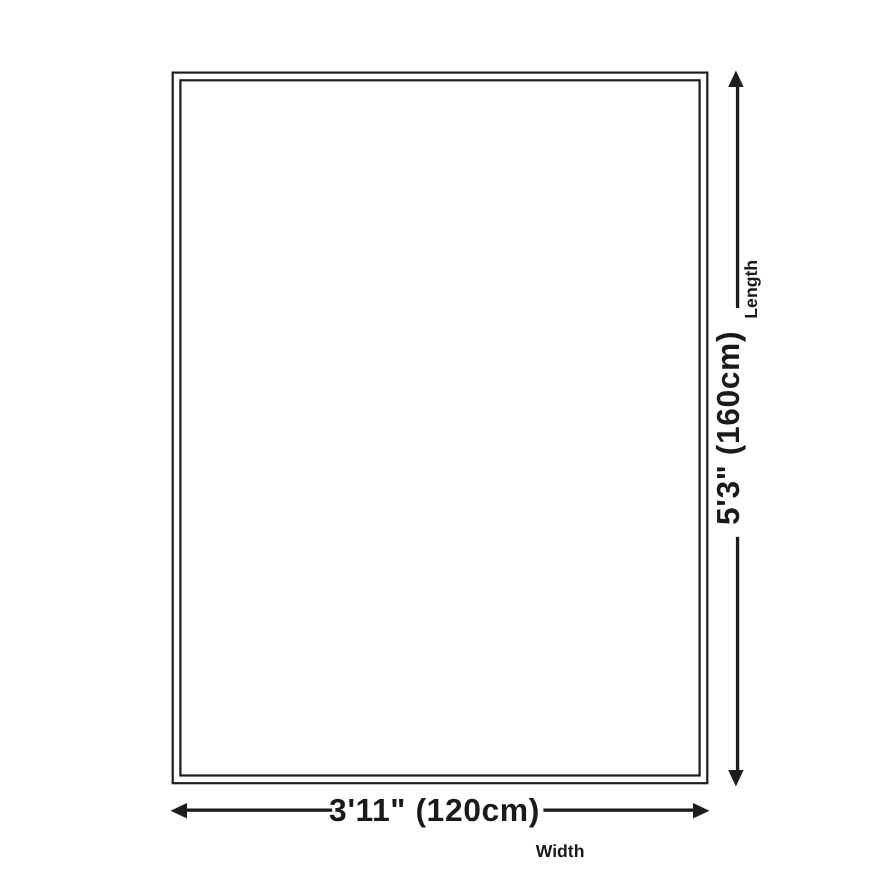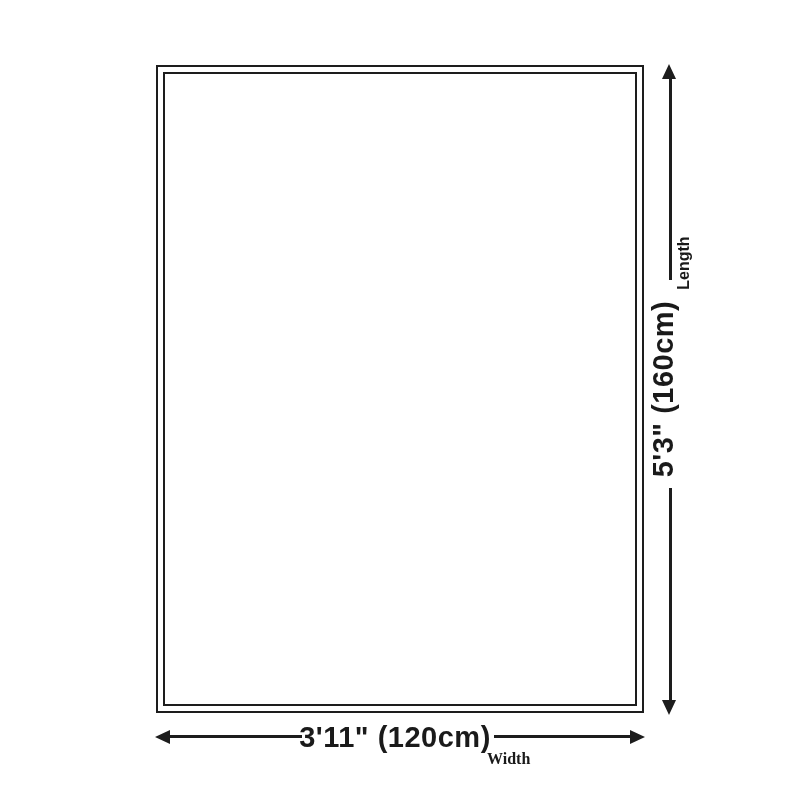--- a/index.html
+++ b/index.html
@@ -110,22 +110,21 @@
   .width-value {
     left: 295px;
     top: 722px;
     width: 200px;
     height: 30px;
     line-height: 30px;
     text-align: center;
   }
   .width-sub {
     left: 487px;
-    top: 750px;
-    font-family: Liberation Serif, serif;
+    top: 766px;
   }
 </style>
 </head>
 <body>
 
 <div class="stage">
 
   <div class="rug-outer">
     <div class="rug-inner"></div>
   </div>

